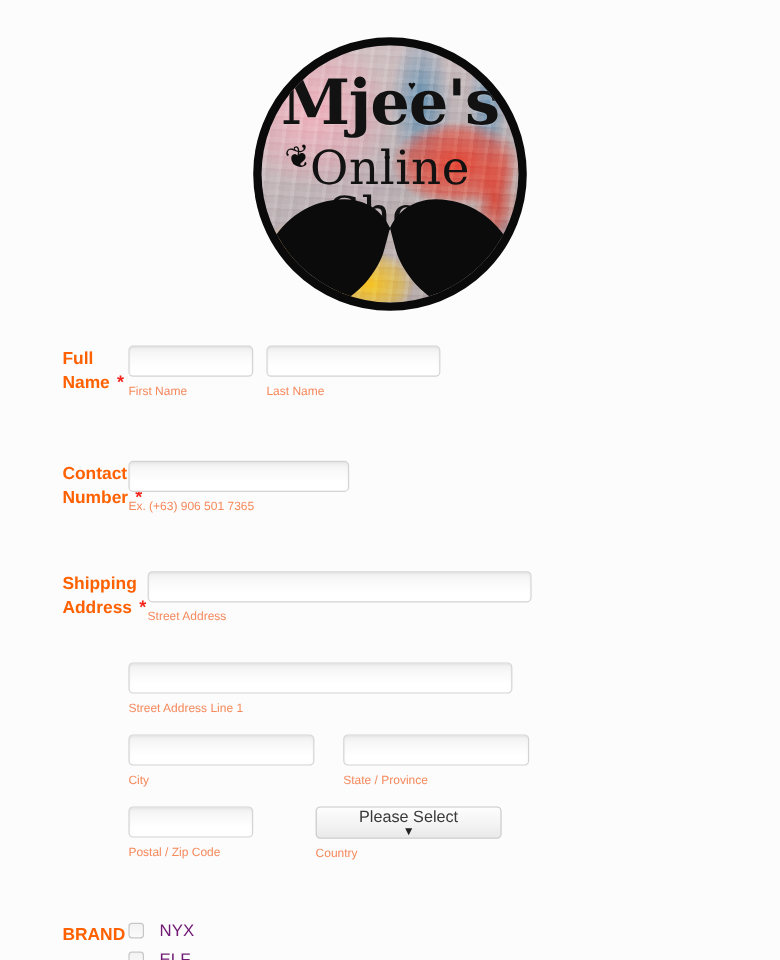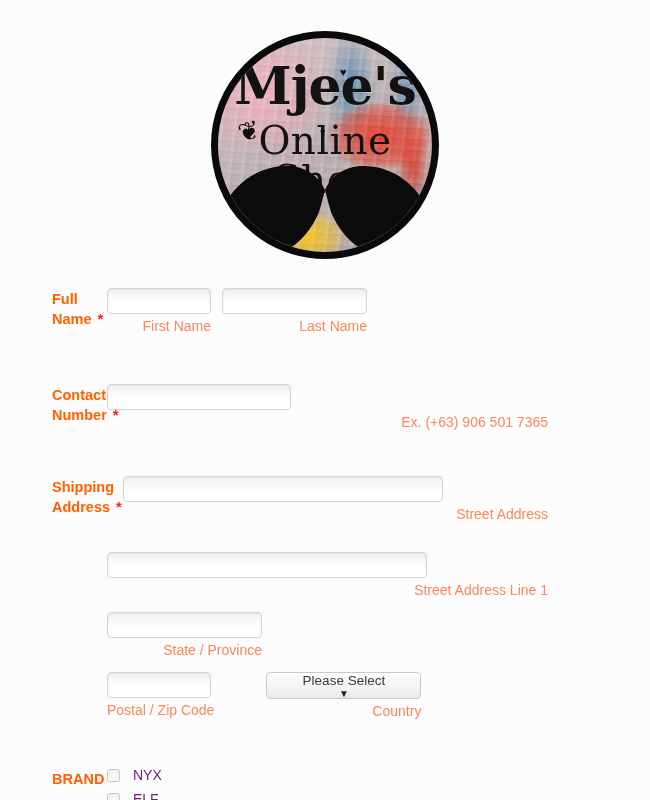--- a/index.html
+++ b/index.html
@@ -156,25 +156,24 @@
     box-sizing: border-box;
     display: block;
     padding: 0 6px;
     font-family: "Liberation Sans", sans-serif;
     font-size: 13px;
     color: #333;
     outline: none;
   }
   .sub {
     color: #f5895c;
-    font-size: 14px;
+    font-size: 10px;
     line-height: 15px;
     margin-top: 5px;
     display: block;
-    text-align: right;
   }
   .cols { display: flex; }
   .col { margin-right: 11px; }
   .col:last-child { margin-right: 0; }
 
   .select {
     height: 27px;
     width: 155px;
     border: 1px solid #c9c9c9;
     border-radius: 4px;
@@ -273,20 +272,24 @@
         <input class="inp" style="width: 320px;" placeholder="">
         <span class="sub">Street Address</span>
       </div>
 
       <div style="margin-bottom:14px;">
         <input class="inp" style="width: 320px;" placeholder="">
         <span class="sub">Street Address Line 1</span>
       </div>
 
       <div class="cols" style="margin-bottom:14px;">
+        <div class="col" style="margin-right:24px;">
+          <input class="inp" style="width: 155px;" placeholder="">
+          <span class="sub">City</span>
+        </div>
         <div class="col">
           <input class="inp" style="width: 155px;" placeholder="">
           <span class="sub">State / Province</span>
         </div>
       </div>
 
       <div class="cols">
         <div class="col" style="margin-right:52px;">
           <input class="inp" style="width: 104px;" placeholder="">
           <span class="sub">Postal / Zip Code</span>

